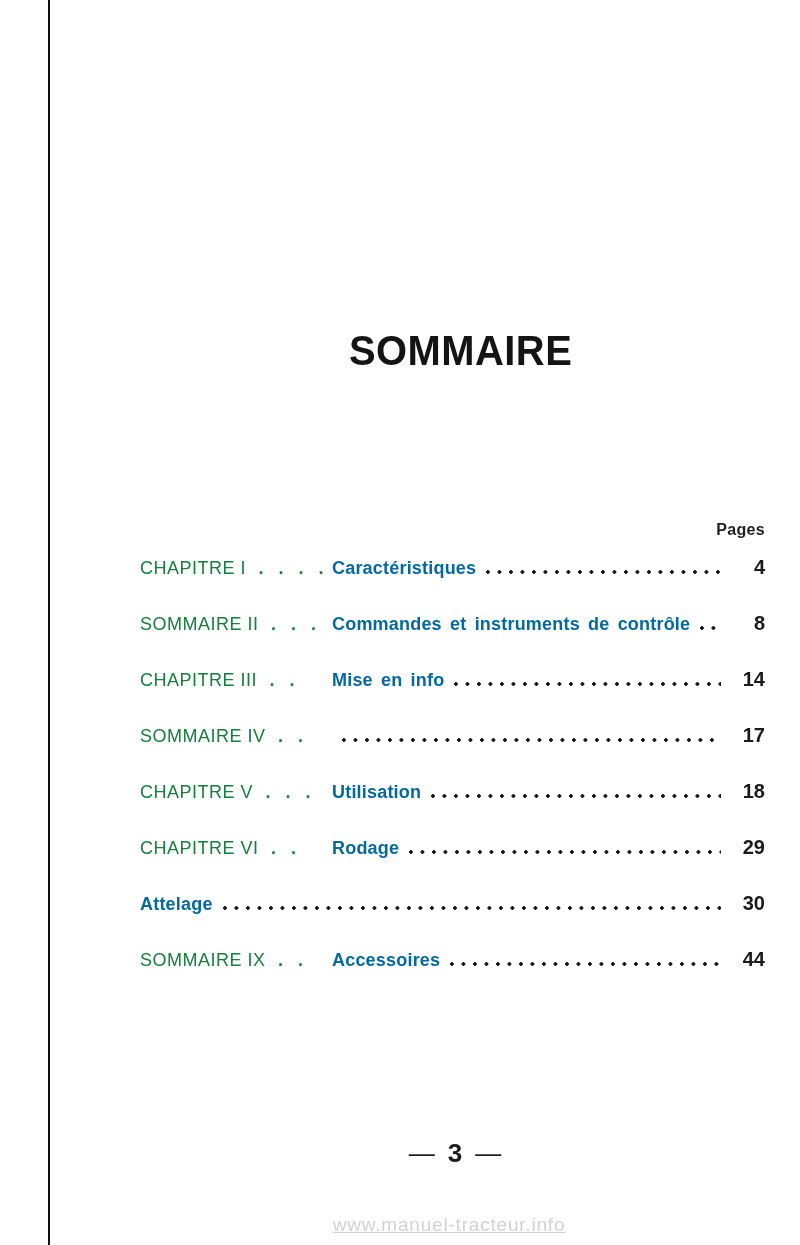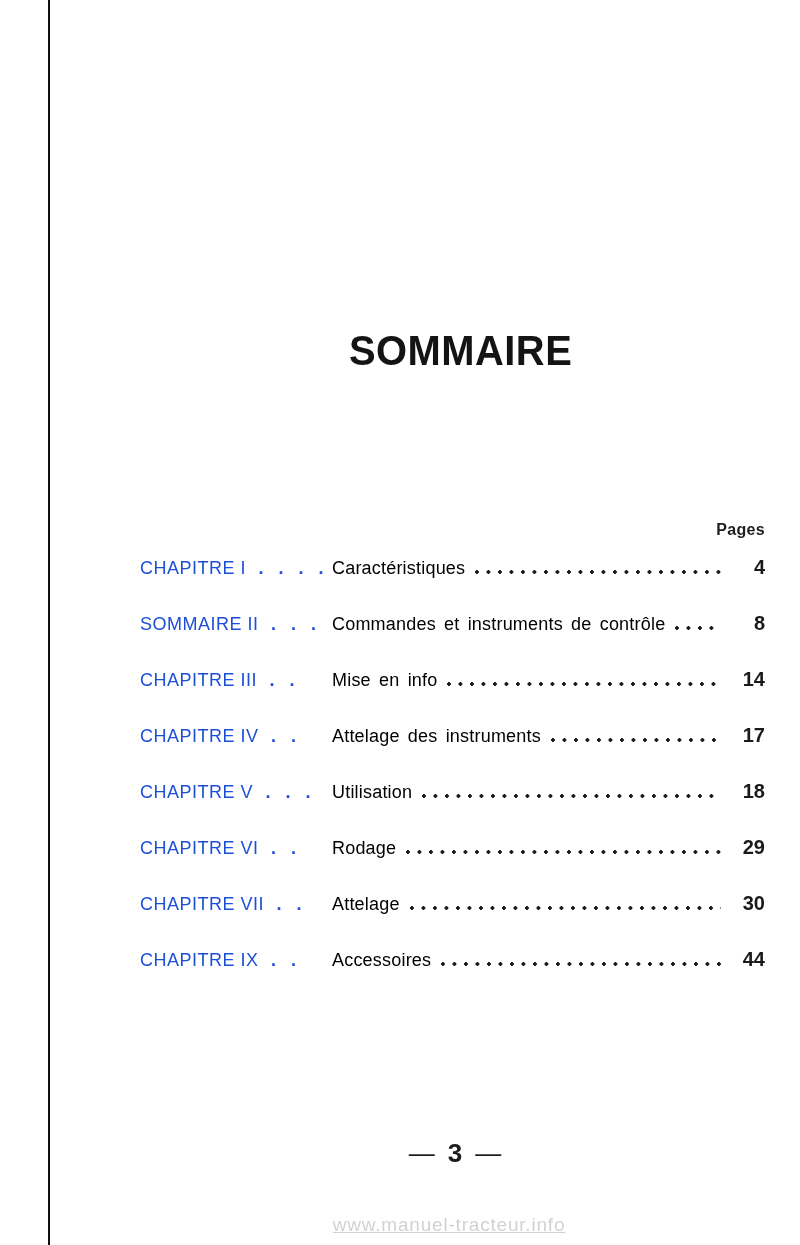--- a/index.html
+++ b/index.html
@@ -61,33 +61,33 @@
     height: 24px;
     line-height: 24px;
     margin-bottom: 32px;
     font-size: 18px;
     white-space: nowrap;
   }
   .chapter {
     flex: none;
     width: 192px;
     letter-spacing: 0.5px;
-    color: #1d4ed8;
+    color: #15803d;
   }
   .chapter-dots {
     margin-left: 7px;
     letter-spacing: 5px;
     font-weight: bold;
   }
   .entry-title {
     flex: none;
-    font-weight: normal;
+    font-weight: bold;
     word-spacing: 3px;
     letter-spacing: 0.2px;
-    color: #000000;
+    color: #0369a1;
   }
   .leader {
     flex: 1 1 auto;
     align-self: flex-end;
     height: 4px;
     margin: 0 14px 5px 10px;
     background-image: radial-gradient(circle at 2px 2px, #1b1b1b 1.6px, transparent 2px);
     background-size: 11.5px 4px;
     background-repeat: repeat-x;
     background-position: left bottom;
@@ -165,24 +165,23 @@
         <span>CHAPITRE III</span>
         <span class="chapter-dots">. .</span>
       </span>
       <span class="entry-title">Mise en info</span>
       <span class="leader"></span>
       <span class="page-num">14</span>
     </div>
 
     <div class="toc-row">
       <span class="chapter">
-        <span>CHAPITRE IV</span>
-        <span class="chapter-dots">. .</span>
-      </span>
-      <span class="entry-title">Attelage des instruments</span>
+        <span>SOMMAIRE IV</span>
+        <span class="chapter-dots">. .</span>
+      </span>
       <span class="leader"></span>
       <span class="page-num">17</span>
     </div>
 
     <div class="toc-row">
       <span class="chapter">
         <span>CHAPITRE V</span>
         <span class="chapter-dots">. . .</span>
       </span>
       <span class="entry-title">Utilisation</span>
@@ -194,33 +193,29 @@
       <span class="chapter">
         <span>CHAPITRE VI</span>
         <span class="chapter-dots">. .</span>
       </span>
       <span class="entry-title">Rodage</span>
       <span class="leader"></span>
       <span class="page-num">29</span>
     </div>
 
     <div class="toc-row">
-      <span class="chapter">
-        <span>CHAPITRE VII</span>
-        <span class="chapter-dots">. .</span>
-      </span>
       <span class="entry-title">Attelage</span>
       <span class="leader"></span>
       <span class="page-num">30</span>
     </div>
 
 
     <div class="toc-row">
       <span class="chapter">
-        <span>CHAPITRE IX</span>
+        <span>SOMMAIRE IX</span>
         <span class="chapter-dots">. .</span>
       </span>
       <span class="entry-title">Accessoires</span>
       <span class="leader"></span>
       <span class="page-num">44</span>
     </div>
   </div>
 
   <div class="footer-folio">
     <span class="dash">—</span><span class="num">3</span><span class="dash">—</span>

